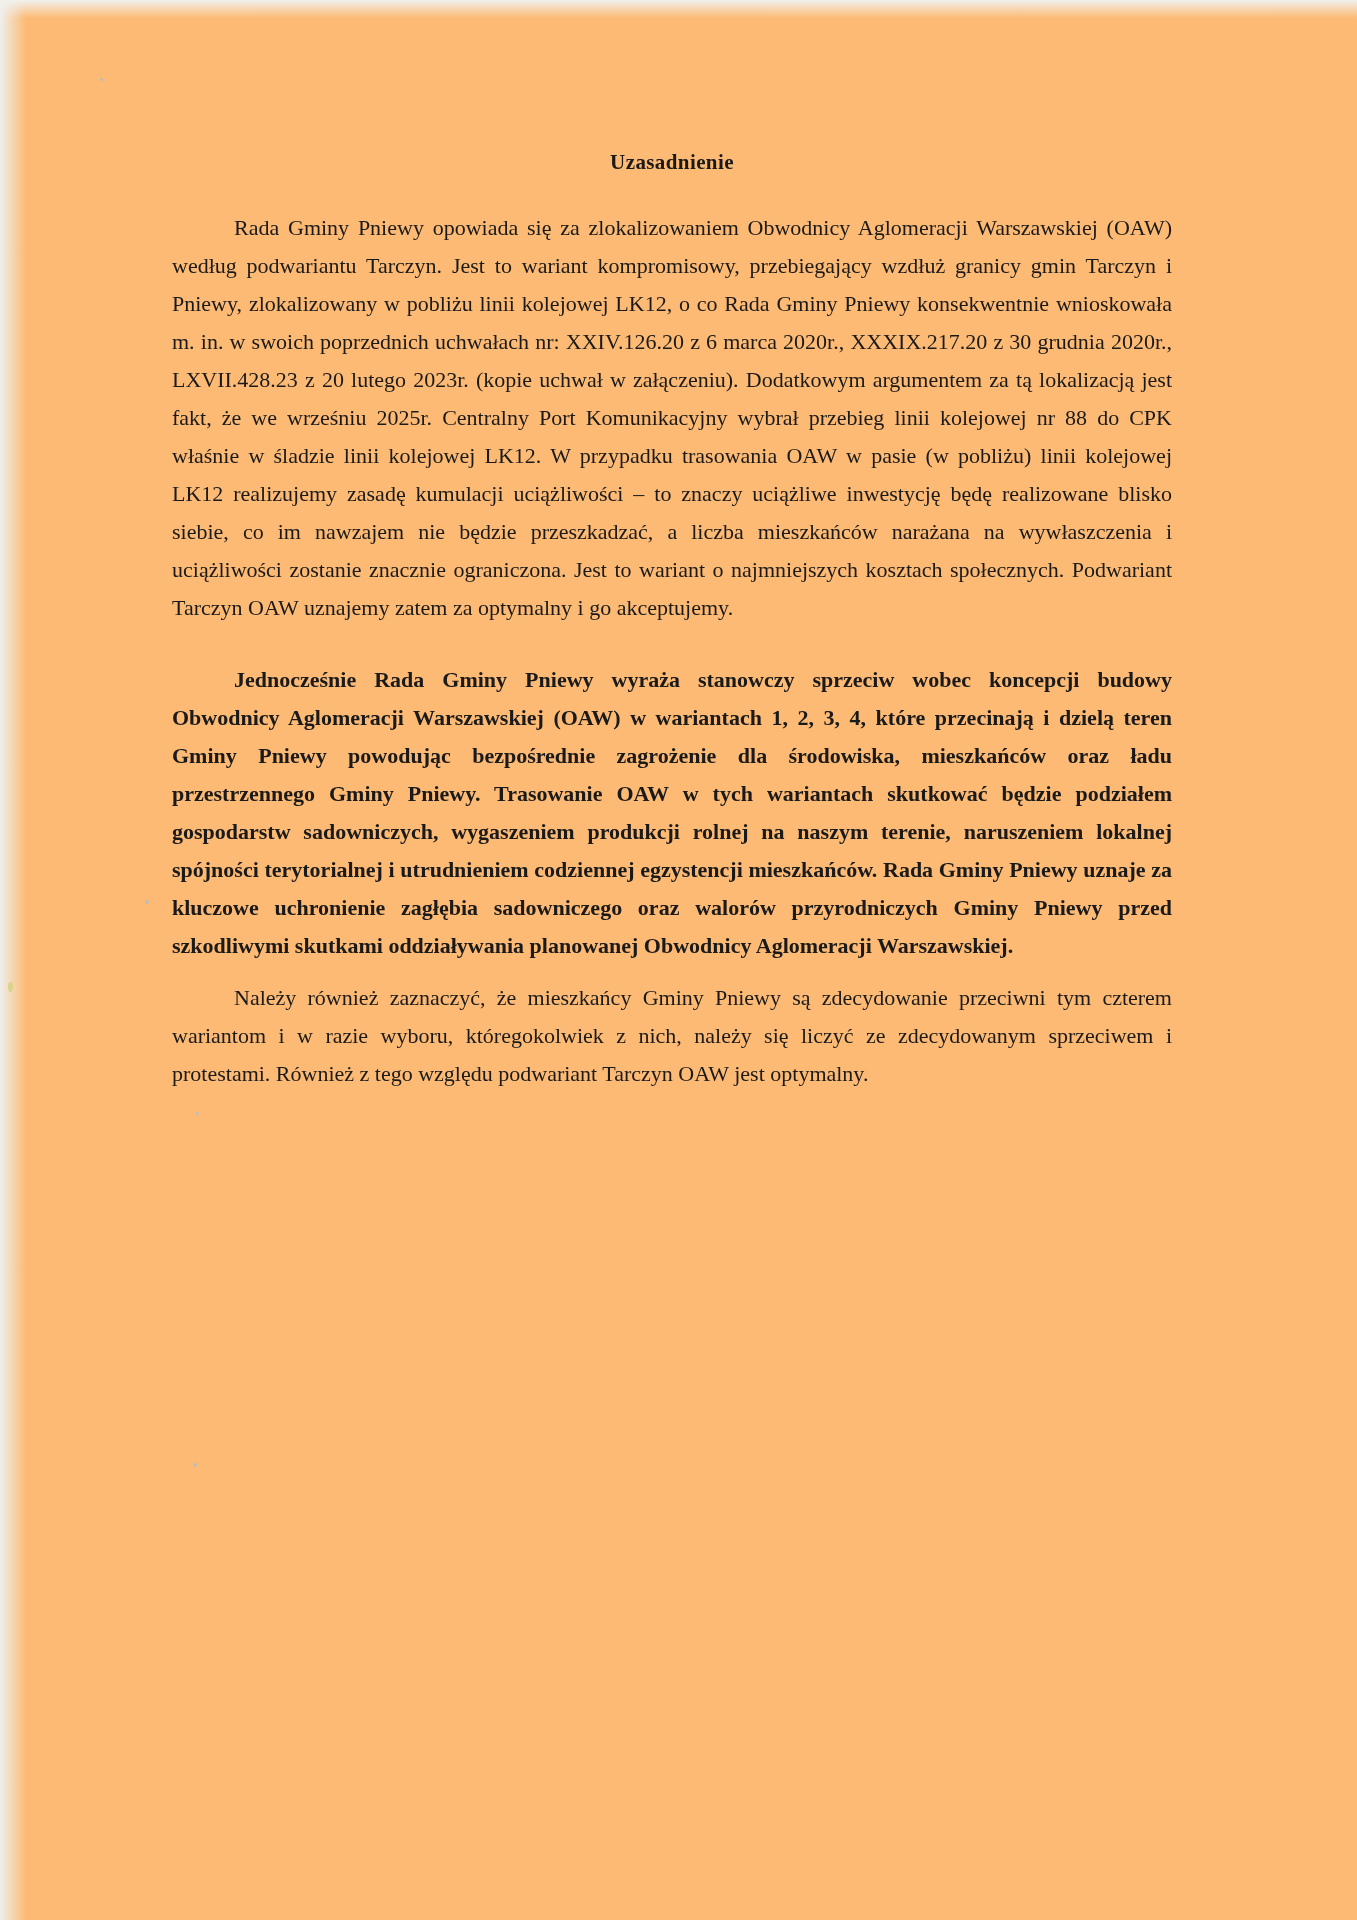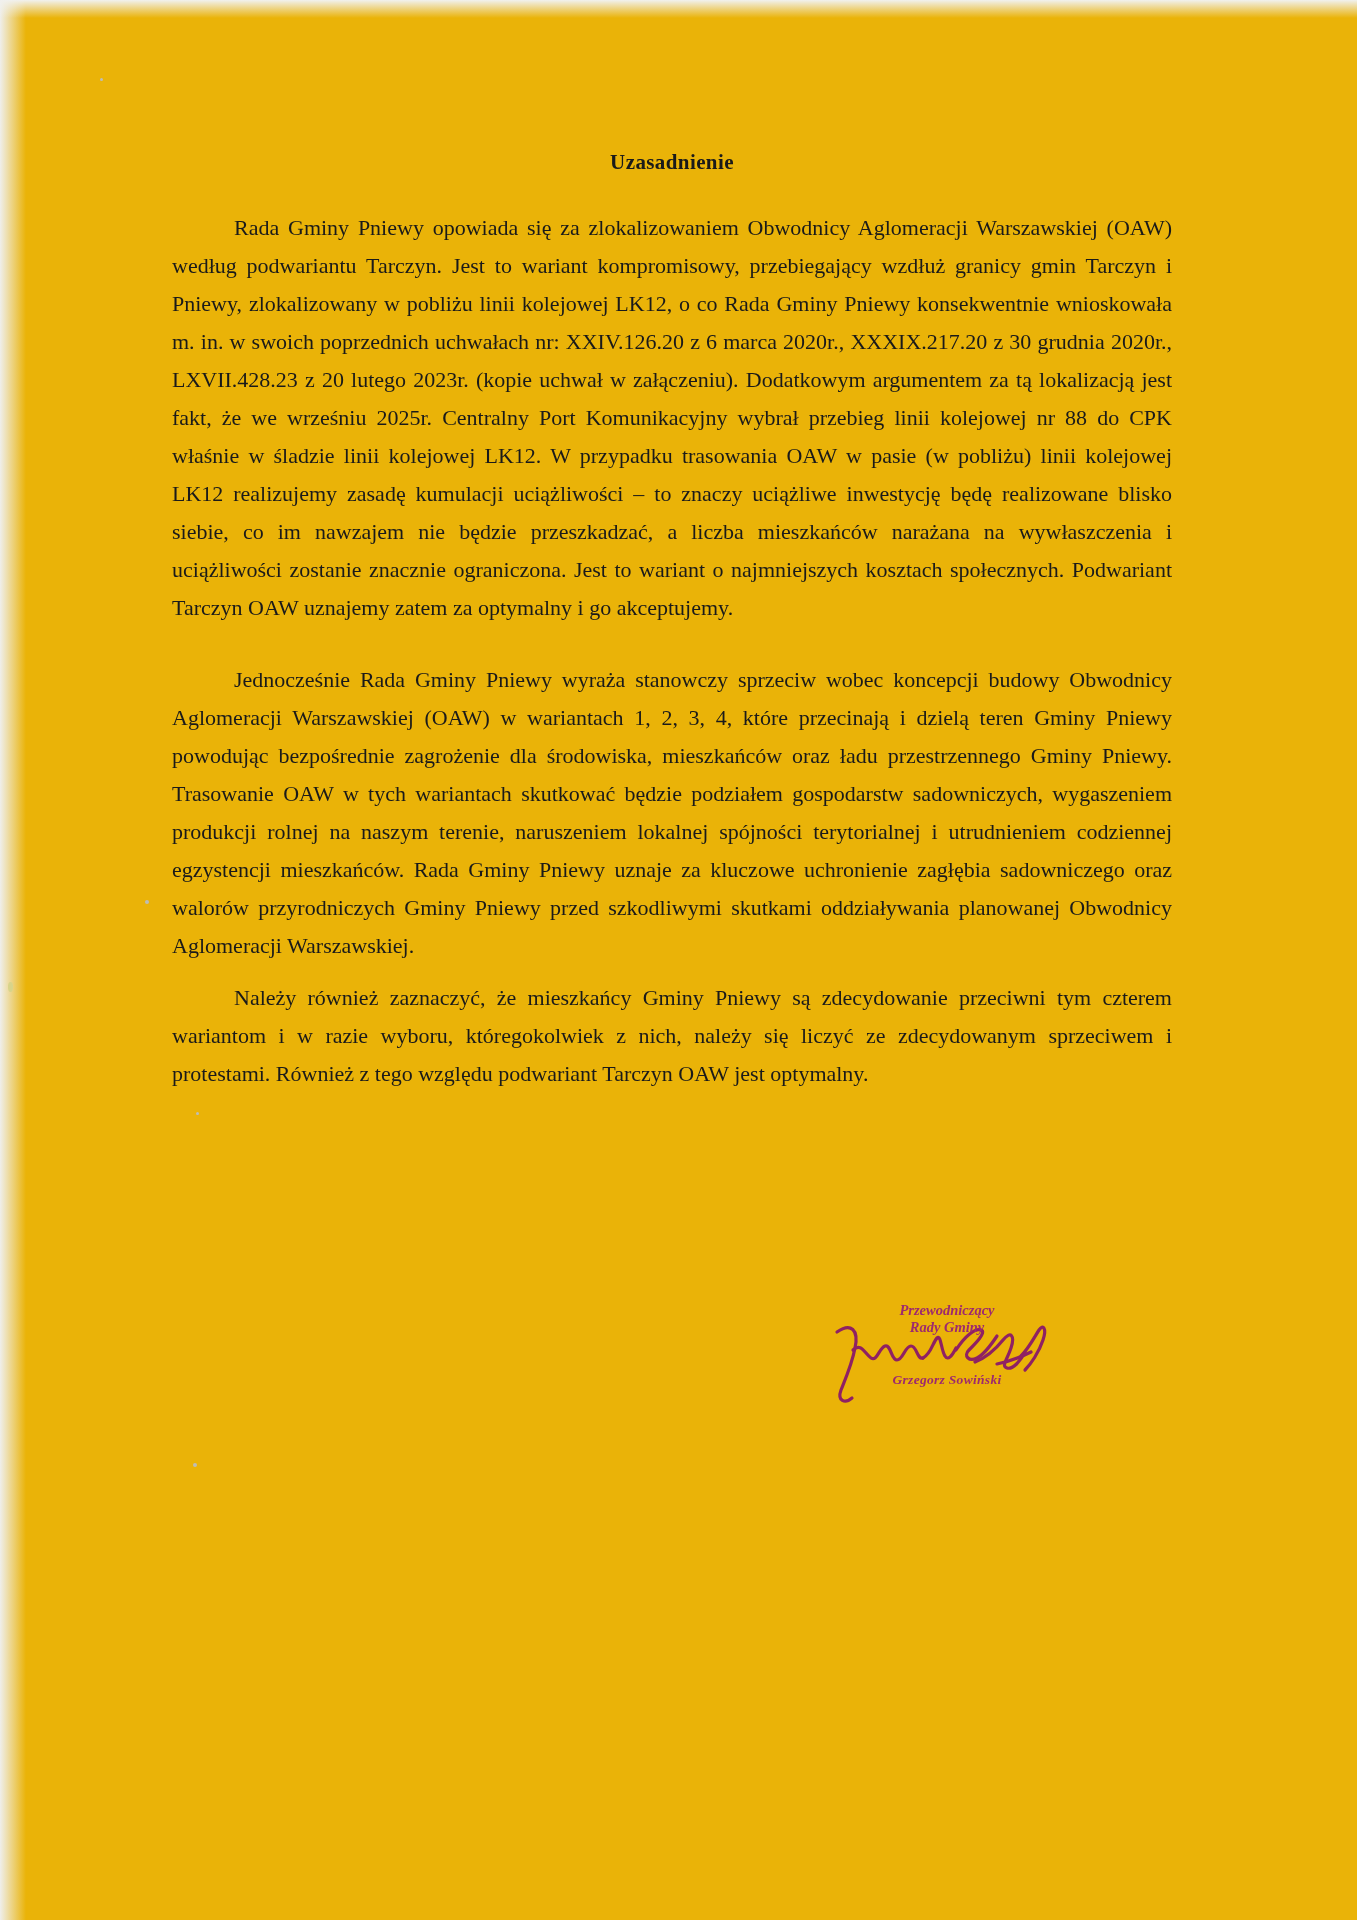--- a/index.html
+++ b/index.html
@@ -11,21 +11,21 @@
     width: 1357px;
     height: 1920px;
     position: relative;
     font-family: "Liberation Serif", serif;
     color: #1a1a1a;
     overflow: hidden;
   }
   .page {
     position: absolute;
     inset: 0;
-    background: #eab308;
+    background: #fdba74;
   }
   
   .scan-edge-left {
     position: absolute;
     left: 0; top: 0; bottom: 0;
     width: 26px;
     background: linear-gradient(to right, #efefec, rgba(255,255,255,0));
     pointer-events: none;
   }
   .scan-edge-top {
@@ -61,20 +61,21 @@
     margin: 0 0 0 0;
     text-align: justify;
     text-justify: inter-word;
     font-size: 22px;
     line-height: 38px;
     text-indent: 62px;
     hyphens: none;
   }
   p.para.gap {
     margin-top: 34px;
+    font-weight: bold;
   }
   p.para.tight {
     margin-top: 14px;
   }
 
   .signature-block {
     position: absolute;
     left: 835px;
     top: 1300px;
     width: 260px;
@@ -128,31 +129,13 @@
   <div class="speck" style="left:8px;top:982px;width:5px;height:10px;background:#d8d48a;"></div>
 
   <div class="content">
     <h1 class="doc-title">Uzasadnienie</h1>
 
     <p class="para">Rada Gminy Pniewy opowiada się za zlokalizowaniem Obwodnicy Aglomeracji Warszawskiej (OAW) według podwariantu Tarczyn. Jest to wariant kompromisowy, przebiegający wzdłuż granicy gmin Tarczyn i Pniewy, zlokalizowany w pobliżu linii kolejowej LK12, o co Rada Gminy Pniewy konsekwentnie wnioskowała m. in. w swoich poprzednich uchwałach nr: XXIV.126.20 z 6 marca 2020r., XXXIX.217.20 z 30 grudnia 2020r., LXVII.428.23 z 20 lutego 2023r. (kopie uchwał w załączeniu). Dodatkowym argumentem za tą lokalizacją jest fakt, że we wrześniu 2025r. Centralny Port Komunikacyjny wybrał przebieg linii kolejowej nr 88 do CPK właśnie w śladzie linii kolejowej LK12. W przypadku trasowania OAW w pasie (w pobliżu) linii kolejowej LK12 realizujemy zasadę kumulacji uciążliwości – to znaczy uciążliwe inwestycję będę realizowane blisko siebie, co im nawzajem nie będzie przeszkadzać, a liczba mieszkańców narażana na wywłaszczenia i uciążliwości zostanie znacznie ograniczona. Jest to wariant o najmniejszych kosztach społecznych. Podwariant Tarczyn OAW uznajemy zatem za optymalny i go akceptujemy.</p>
     <p class="para gap">Jednocześnie Rada Gminy Pniewy wyraża stanowczy sprzeciw wobec koncepcji budowy Obwodnicy Aglomeracji Warszawskiej (OAW) w wariantach 1, 2, 3, 4, które przecinają i dzielą teren Gminy Pniewy powodując bezpośrednie zagrożenie dla środowiska, mieszkańców oraz ładu przestrzennego Gminy Pniewy. Trasowanie OAW w tych wariantach skutkować będzie podziałem gospodarstw sadowniczych, wygaszeniem produkcji rolnej na naszym terenie, naruszeniem lokalnej spójności terytorialnej i utrudnieniem codziennej egzystencji mieszkańców. Rada Gminy Pniewy uznaje za kluczowe uchronienie zagłębia sadowniczego oraz walorów przyrodniczych Gminy Pniewy przed szkodliwymi skutkami oddziaływania planowanej Obwodnicy Aglomeracji Warszawskiej.</p>
     <p class="para tight">Należy również zaznaczyć, że mieszkańcy Gminy Pniewy są zdecydowanie przeciwni tym czterem wariantom i w razie wyboru, któregokolwiek z nich, należy się liczyć ze zdecydowanym sprzeciwem i protestami. Również z tego względu podwariant Tarczyn OAW jest optymalny.</p>
   </div>
 
-  <div class="signature-block">
-    <svg class="sig-ink" viewBox="0 0 260 105" xmlns="http://www.w3.org/2000/svg">
-      <g fill="none" stroke="#8f2163" stroke-width="3.2" stroke-linecap="round" stroke-linejoin="round">
-        <path d="M12 26 C 26 16, 34 24, 30 42 C 27 58, 20 74, 16 84 C 12 95, 20 98, 27 92"></path>
-        <path d="M28 44 C 36 36, 40 48, 46 52 C 52 56, 54 42, 60 40 C 66 38, 66 54, 72 54 C 78 54, 80 40, 86 40 C 92 40, 92 54, 98 52"></path>
-        <path d="M98 52 C 106 48, 108 36, 112 32 C 116 28, 116 44, 120 50 C 123 55, 127 50, 131 42"></path>
-        <path d="M131 44 C 140 30, 150 22, 156 24 C 162 26, 150 38, 144 44 C 138 50, 144 56, 152 52 C 160 48, 168 36, 172 30"></path>
-        <path d="M150 56 C 160 52, 170 44, 178 34 C 186 24, 190 30, 186 42 C 182 54, 176 60, 182 62 C 188 64, 196 54, 200 46"></path>
-        <path d="M196 50 C 204 42, 210 30, 214 24 C 218 18, 222 22, 218 34 C 214 46, 206 58, 200 64"></path>
-        <path d="M172 58 C 182 56, 194 52, 206 46"></path>
-      </g>
-    </svg>
-    <div class="sig-caption">
-      <span>Przewodniczący</span><br>
-      <span>Rady Gminy</span>
-    </div>
-    <div class="sig-name">Grzegorz Sowiński</div>
-  </div>
 </div>
 
 </body></html>

